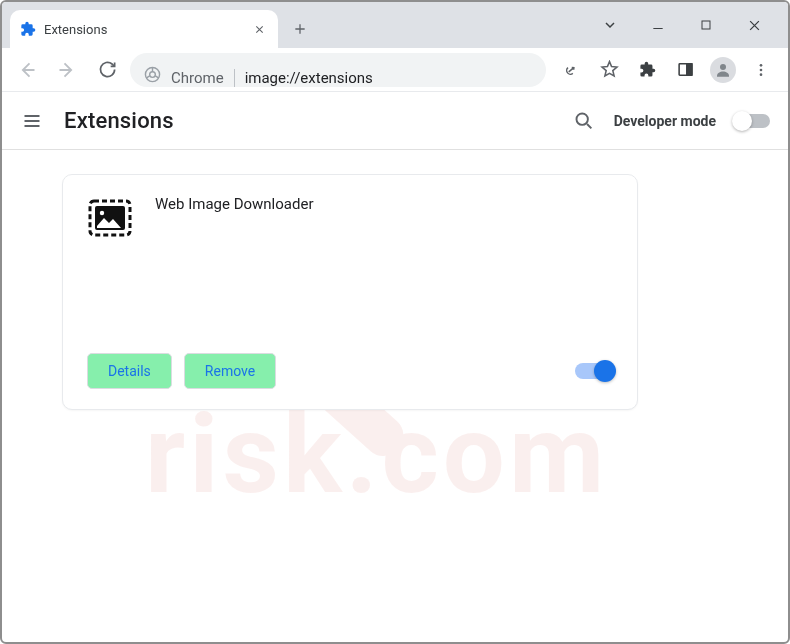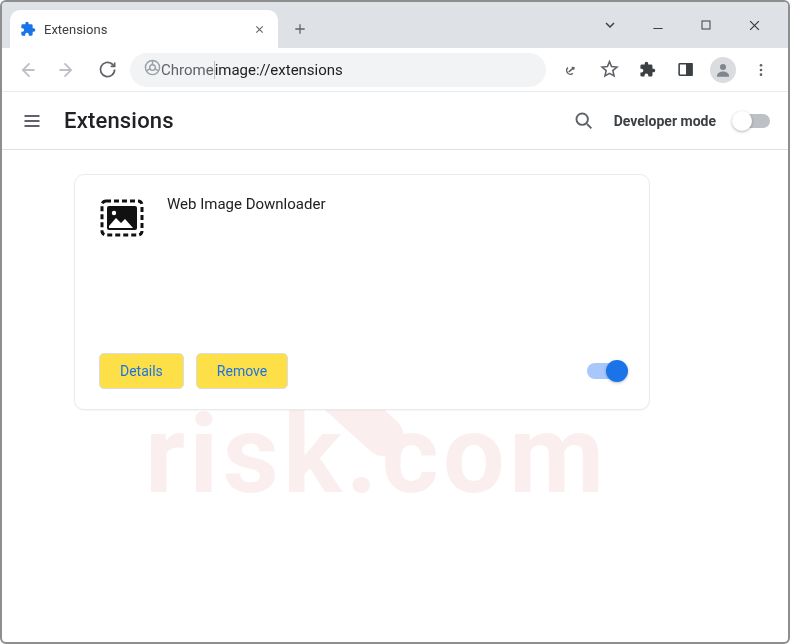--- a/index.html
+++ b/index.html
@@ -18,48 +18,48 @@
 .tab .title { flex: 1; white-space: nowrap; overflow: hidden; }
 .tab .close { width: 18px; height: 18px; display: flex; align-items: center; justify-content: center; color: #5f6368; border-radius: 50%; }
 .newtab { width: 28px; height: 28px; margin-left: 8px; margin-bottom: 5px; display: flex; align-items: center; justify-content: center; color: #5f6368; border-radius: 50%; }
 .winctrls { position: absolute; right: 6px; top: 0; height: 46px; display: flex; align-items: center; gap: 24px; padding-right: 16px; }
 .winctrls .btn { width: 24px; height: 24px; display: flex; align-items: center; justify-content: center; color: #3c4043; }
 
 
 .toolbar { height: 44px; background: #fff; border-bottom: 1px solid #e8eaed; display: flex; align-items: center; padding: 0 8px; gap: 6px; position: relative; z-index: 2; }
 .nav-btn { width: 34px; height: 34px; border-radius: 50%; display: flex; align-items: center; justify-content: center; color: #5f6368; }
 .nav-btn.disabled { color: #bdc1c6; }
-.omnibox { flex: 1; height: 34px; background: #f1f3f4; border-radius: 17px; display: flex; align-items: center; padding: 0 14px; color: #5f6368; font-size: 15px; }
+.omnibox { flex: 1; height: 34px; background: #f1f3f4; border-radius: 17px; display: flex; align-items: flex-end; padding: 0 14px; gap: 10px; color: #5f6368; font-size: 15px; }
 .omnibox .chrome-label { color: #5f6368; }
 .omnibox .divider { width: 1px; height: 18px; background: #bdc1c6; }
 .omnibox .url { color: #202124; }
 .tool-icons { display: flex; align-items: center; gap: 8px; padding: 0 4px; }
 .tool-icons .ic { width: 30px; height: 30px; display: flex; align-items: center; justify-content: center; color: #5f6368; border-radius: 50%; }
 .avatar { width: 26px; height: 26px; border-radius: 50%; background: #dadce0; display: flex; align-items: center; justify-content: center; }
 
 
 .page-hdr { height: 58px; display: flex; align-items: center; padding: 0 18px; gap: 20px; border-bottom: 1px solid #e0e0e0; position: relative; z-index: 2; }
 .hamburger { width: 24px; height: 24px; display: flex; align-items: center; justify-content: center; color: #5f6368; }
 .page-title { font-size: 22px; color: #202124; font-weight: 500; letter-spacing: 0.2px; }
 .hdr-right { margin-left: auto; display: flex; align-items: center; gap: 18px; font-weight: bold; }
 .search-ic { width: 24px; height: 24px; display: flex; align-items: center; justify-content: center; color: #5f6368; }
 .dev-label { font-size: 14px; color: #3c4043; }
 .toggle { width: 36px; height: 14px; background: #bdc1c6; border-radius: 7px; position: relative; }
 .toggle .knob { width: 20px; height: 20px; background: #fff; border-radius: 50%; box-shadow: 0 1px 3px rgba(0,0,0,0.3); position: absolute; top: -3px; left: -2px; }
 
 
 .content { padding: 24px 0 0 60px; position: relative; z-index: 2; }
-.card { width: 576px; min-height: 236px; background: #fff; border: 1px solid #e8eaed; border-radius: 10px; box-shadow: 0 1px 2px rgba(0,0,0,0.04); padding: 20px 24px; display: flex; flex-direction: column; margin-left: 12px; }
+.card { width: 576px; min-height: 236px; background: #fff; border: 1px solid #e8eaed; border-radius: 10px; box-shadow: 0 1px 2px rgba(0,0,0,0.04); padding: 20px 24px; display: flex; flex-direction: column; }
 .card-top { display: flex; gap: 22px; }
 .ext-icon { width: 46px; height: 46px; flex-shrink: 0; display: flex; align-items: center; justify-content: center; }
 .ext-info { flex: 1; }
 .ext-name { font-size: 15px; color: #202124; margin-bottom: 8px; }
 .ext-desc { font-size: 14px; color: #80868b; line-height: 1.55; max-width: 380px; }
 .card-bottom { margin-top: auto; padding-top: 18px; display: flex; align-items: center; gap: 12px; }
-.pill-btn { height: 36px; padding: 0 20px; border: 1px solid #dadce0; background: #fde047; border-radius: 5px; color: #1a73e8; font-size: 14px; display: flex; align-items: center; justify-content: center; cursor: pointer; }
+.pill-btn { height: 36px; padding: 0 20px; border: 1px solid #dadce0; background: #86efac; border-radius: 5px; color: #1a73e8; font-size: 14px; display: flex; align-items: center; justify-content: center; cursor: pointer; }
 .card-toggle { margin-left: auto; width: 38px; height: 16px; background: #a8c7fa; border-radius: 8px; position: relative; }
 .card-toggle .knob2 { width: 22px; height: 22px; background: #1a73e8; border-radius: 50%; position: absolute; top: -3px; right: -3px; box-shadow: 0 1px 3px rgba(0,0,0,0.25); }
 </style>
 </head>
 <body>
 
 <div class="outer-frame">
 
   <div class="watermark">
     <svg width="640" height="360" viewBox="0 0 640 360">

